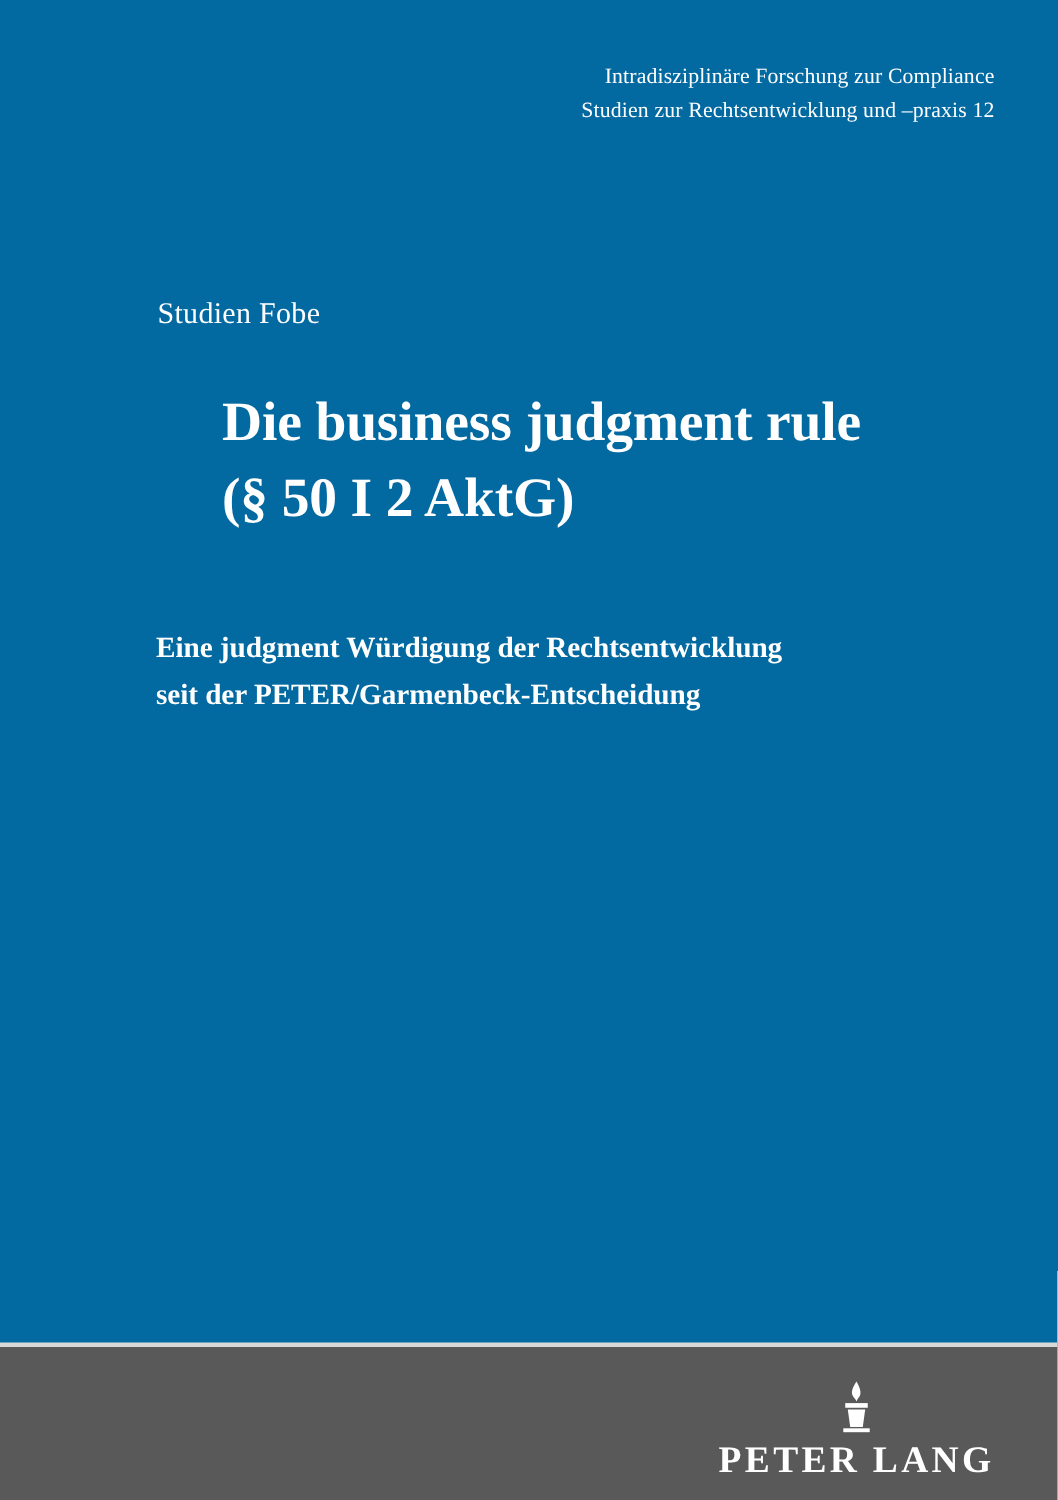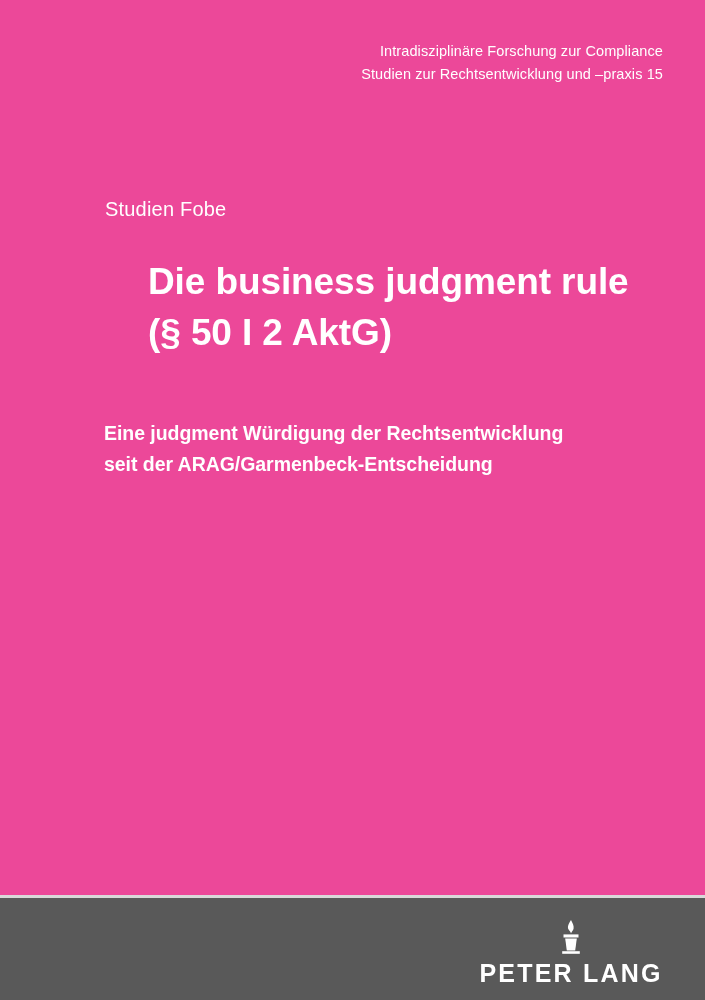--- a/index.html
+++ b/index.html
@@ -4,22 +4,22 @@
 <style>
   html, body {
     margin: 0;
     padding: 0;
     background: #ffffff;
   }
   .cover {
     position: relative;
     width: 705px;
     height: 1000px;
-    background: #ec4899;
-    font-family: Liberation Sans, sans-serif;
+    background: #0369a1;
+    font-family: Liberation Serif, serif;
     overflow: hidden;
   }
 
   
   .series {
     position: absolute;
     top: 40px;
     right: 42px;
     text-align: right;
     color: #ffffff;
@@ -111,33 +111,33 @@
     white-space: nowrap;
   }
 </style>
 </head>
 <body>
 
 <div class="cover">
 
   <div class="series">
     <div>Intradisziplinäre Forschung zur Compliance</div>
-    <div>Studien zur Rechtsentwicklung und –praxis 15</div>
+    <div>Studien zur Rechtsentwicklung und –praxis 12</div>
   </div>
 
   <div class="author">Studien Fobe</div>
 
   <div class="title">
     <div class="line">Die business judgment rule</div>
     <div class="line">(§ 50 I 2 AktG)</div>
   </div>
 
   <div class="subtitle">
     <div class="line">Eine judgment Würdigung der Rechtsentwicklung</div>
-    <div class="line">seit der ARAG/Garmenbeck-Entscheidung</div>
+    <div class="line">seit der PETER/Garmenbeck-Entscheidung</div>
   </div>
 
   <div class="band-divider"></div>
   <div class="band">
     <div class="publisher">
       <div class="pub-mark">
         <svg width="34" height="38" viewBox="0 0 34 38" aria-hidden="true">
           <path d="M17 3 C14.2 7.2 13.2 10.2 14.6 12.6 C15.4 14 16.6 14.6 17 16.4 C17.6 14.4 19.2 13.6 19.6 11.4 C20 9 18.8 6.4 17 3 Z" fill="#ffffff"></path>
           <rect x="9.5" y="17.4" width="15" height="3.1" fill="#ffffff"></rect>
           <path d="M11.2 21.6 L22.8 21.6 L21.2 33.4 L12.8 33.4 Z" fill="#ffffff"></path>

